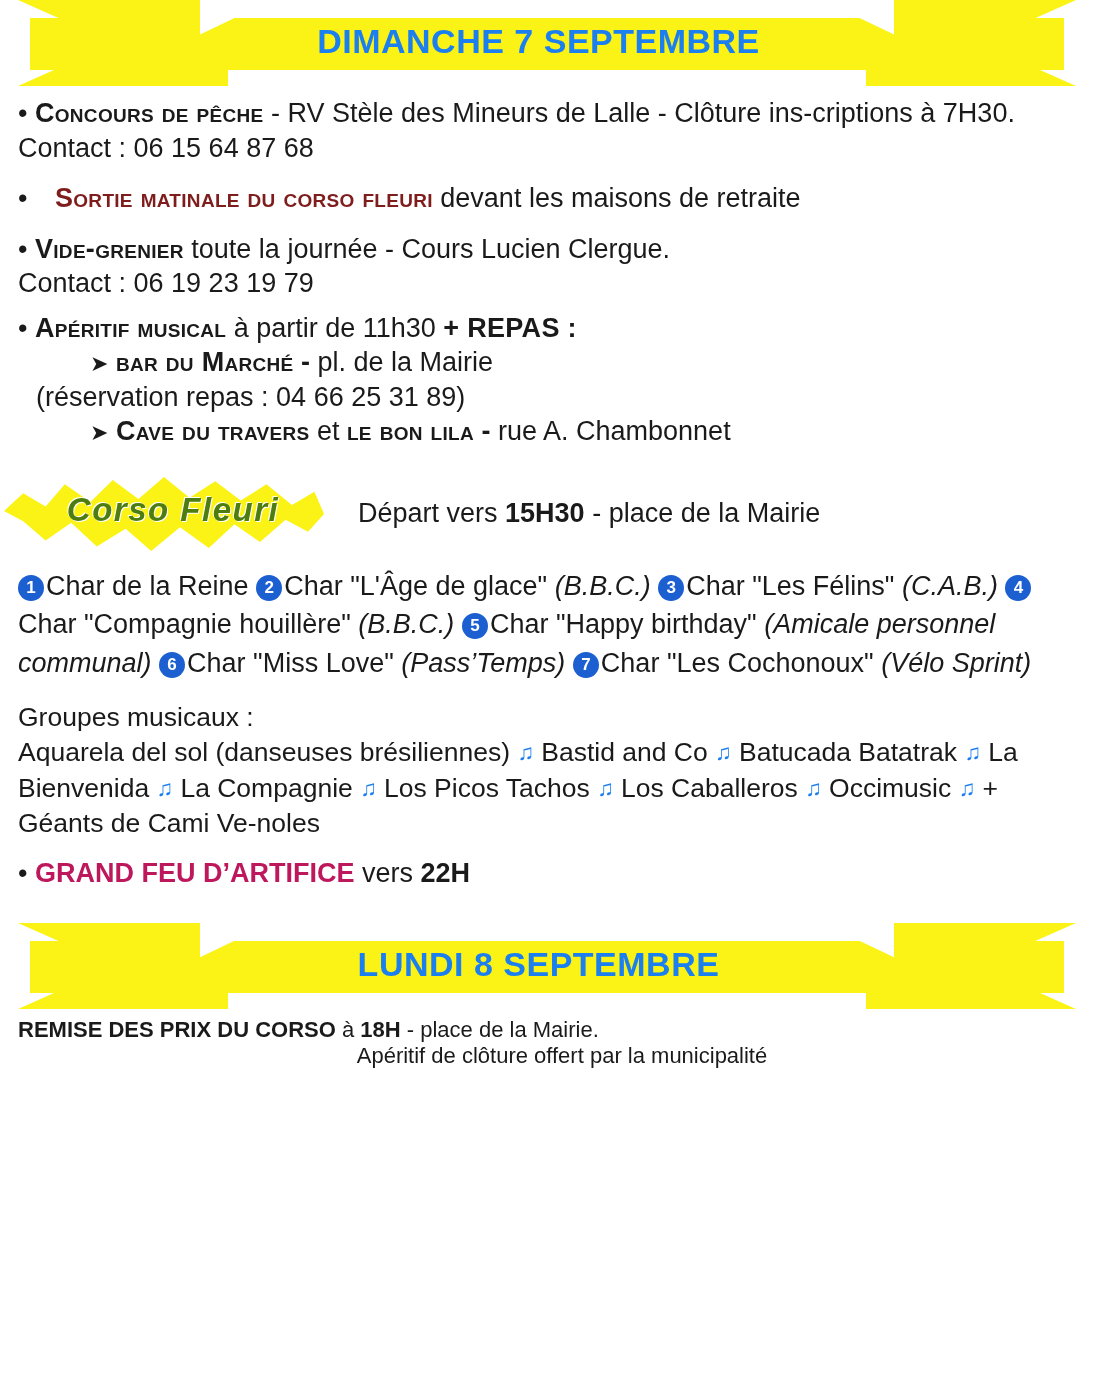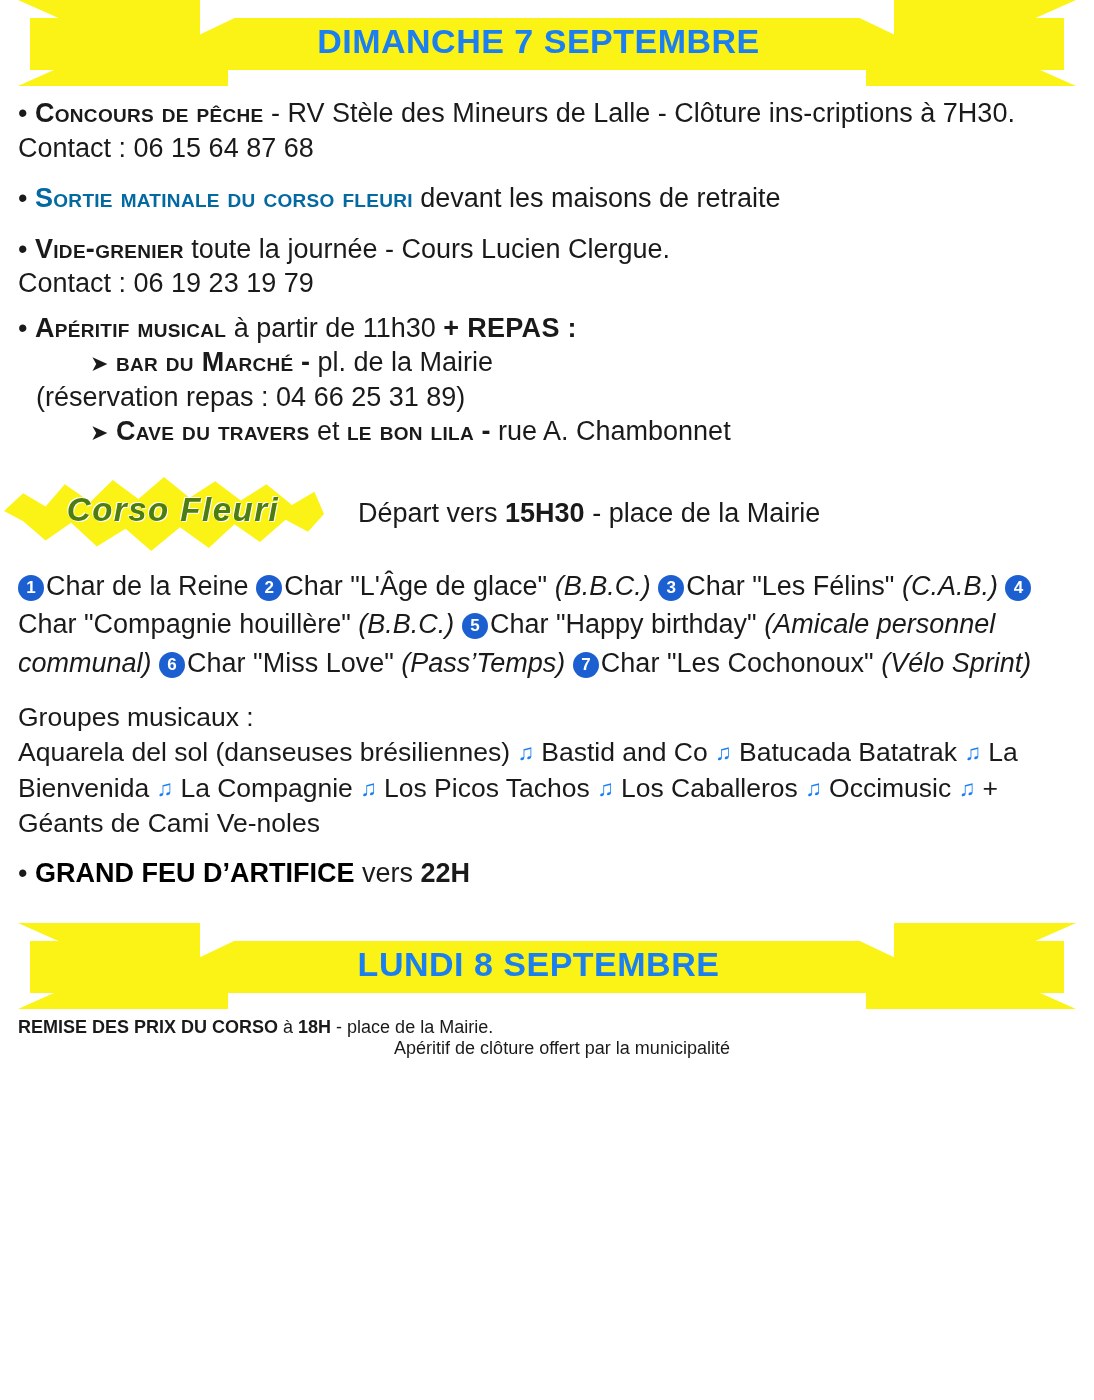--- a/index.html
+++ b/index.html
@@ -64,22 +64,22 @@
   .content { padding: 10px 18px 0 18px; }
 
   .blk { font-size: 27px; line-height: 1.28; margin: 0 0 16px 0; }
   .blk.tight { margin-bottom: 10px; }
   .bullet { color: #1a1a1a; }
   .sc {
     font-variant: small-caps;
     font-weight: bold;
     letter-spacing: 0.3px;
   }
-  .blue { color: #0369a1; }
-  .blue-bold { color: #000000; font-weight: bold; }
+  .blue { color: #7f1d1d; margin-left: 20px; }
+  .blue-bold { color: #be185d; font-weight: bold; }
   .bold { font-weight: bold; }
   .ital { font-style: italic; text-align: center; }
   .indent1 { padding-left: 72px; }
   .indent0 { padding-left: 18px; }
 
   .arrow { color: #1a1a1a; font-size: 22px; }
 
   
   .corso-row {
     display: flex;
@@ -133,21 +133,21 @@
     vertical-align: 2px;
     margin-right: 2px;
   }
   .chars { font-size: 27px; line-height: 1.42; margin: 8px 0 18px 0; }
 
   .groupes { font-size: 26.5px; line-height: 1.34; margin: 0 0 16px 0; }
   .note { color: #1b7ff0; font-size: 22px; vertical-align: 1px; }
 
   .feu { font-size: 27px; margin: 6px 0 0 0; }
 
-  .footer { padding: 8px 18px 0 18px; font-size: 18px; }
+  .footer { padding: 8px 18px 0 18px; font-size: 22px; }
   .footer .l2 { text-align: center; padding-left: 30px; }
 
   .spacer-lg { height: 34px; }
 </style>
 </head>
 <body>
 
 <div class="banner">
   <div class="ribbon">
     <div class="wing-l"></div>

